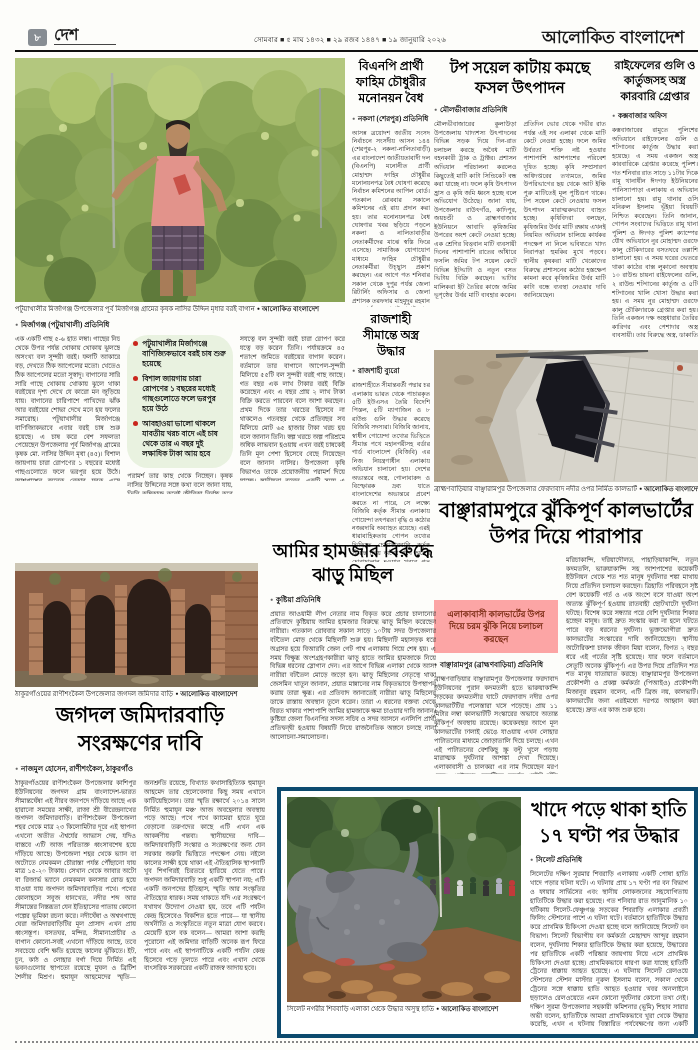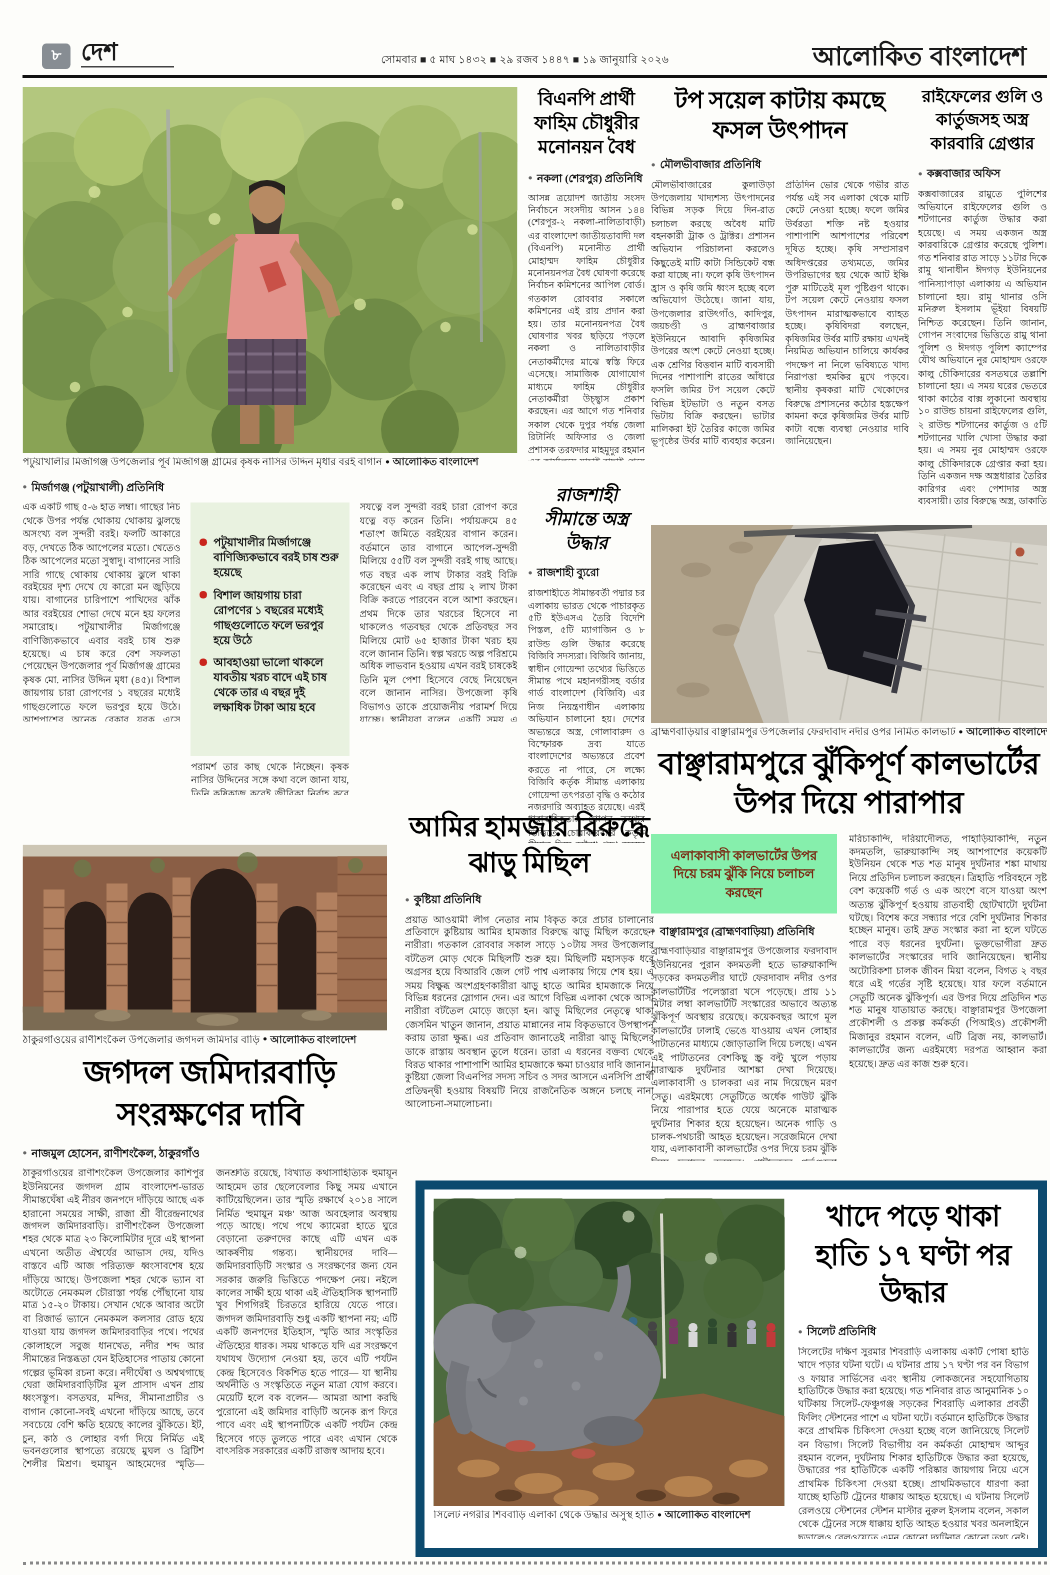--- a/index.html
+++ b/index.html
@@ -22,54 +22,54 @@
   .byline{font-size:7.2px;font-weight:bold;color:#111;margin:6px 0 4px 0;}
   .byline .dot{color:#666;font-size:5px;vertical-align:1px;margin-right:3px;}
   .bodytxt{font-size:6.4px;line-height:1.38;text-align:justify;color:#222;overflow:hidden;}
   .headline{font-weight:800;color:#000;text-align:center;font-family:"Liberation Serif", serif;}
   .photo{display:block;}
   
   .borai{left:15px;top:58px;width:330px;height:504px;}
   .borai .headline{font-size:28px;line-height:1.22;margin-top:5px;}
   .borai-cols{display:flex;gap:7px;margin-top:3px;height:146px;}
   .borai-cols .c{width:106px;}
-  .bullet-box{background:#e9f2e0;padding:22px 6px;margin-bottom:4px;}
+  .bullet-box{background:#e9f2e0;padding:4px 6px;margin-bottom:4px;border-radius:21px;}
   .bullet-item{display:flex;gap:4px;margin-bottom:5px;}
   .bullet-item .b{width:5px;height:5px;border-radius:50%;background:#c9251c;flex:none;margin-top:2px;}
   .bullet-item .t{font-size:7.4px;font-weight:bold;line-height:1.35;color:#111;}
   
   .fahim{left:352px;top:58px;width:78px;height:504px;display:flex;flex-direction:column;}
   .fahim .headline{font-size:12px;line-height:1.35;}
   .fahim .bodytxt{font-size:6.1px;}
-  .h2-mid{font-size:11.5px;line-height:1.35;margin-top:15px;font-style:italic;}
+  .h2-mid{font-size:11.5px;line-height:1.35;margin-top:4px;}
   .topsoil{left:434px;top:58px;width:172px;height:290px;}
   .topsoil .headline{font-size:15.5px;line-height:1.3;}
   .topsoil .bodytxt{column-count:2;column-gap:7px;height:228px;font-size:6.2px;}
   .rifle{left:612px;top:58px;width:86px;height:290px;}
   .rifle .headline{font-size:11px;line-height:1.4;}
   .rifle .bodytxt{height:212px;font-size:6.2px;}
   
   .culvert{left:434px;top:350px;width:264px;height:434px;}
   .culvert .headline{font-size:20px;line-height:1.28;margin-top:5px;}
   .culvert-row{display:flex;gap:8px;margin-top:6px;height:218px;}
   .culvert-row .cl{width:124px;display:flex;flex-direction:column;}
   .culvert-row .cr{flex:1;}
-  .hl-box{background:#86efac;color:#7a2a12;font-weight:bold;font-size:8.6px;line-height:1.45;
-          text-align:center;padding:8px 7px;}
+  .hl-box{background:#fca5a5;color:#7a2a12;font-weight:bold;font-size:8.6px;line-height:1.45;
+          text-align:center;padding:8px 7px;margin-top:44px;}
   .culvert .bodytxt{flex:1;}
   
   .jagdal{left:15px;top:563px;width:250px;height:475px;}
   .jagdal .headline{font-size:21px;line-height:1.3;margin-top:4px;}
   .jagdal .bodytxt{column-count:2;column-gap:8px;height:244px;}
   
   .amir{left:270px;top:540px;width:166px;height:246px;}
   .amir .headline{font-size:18px;line-height:1.32;}
   .amir .bodytxt{height:168px;}
   
-  .elephant{left:277px;top:787px;width:421px;height:251px;border:6px solid #0c4a6e;
+  .elephant{left:277px;top:787px;width:421px;height:251px;border:4px solid #0c4a6e;
             box-sizing:border-box;padding:6px;display:flex;gap:9px;background:#fff;}
   .elephant .ph{width:234px;flex:none;}
   .elephant .rt{flex:1;display:flex;flex-direction:column;}
   .elephant .headline{font-size:19px;line-height:1.35;}
   .elephant .byline{text-align:left;}
   .elephant .bodytxt{flex:1;}
   .bottom-dotted{position:absolute;left:15px;top:1041px;width:683px;border-top:2px dotted #888;}
 </style>
 </head>
 <body>

